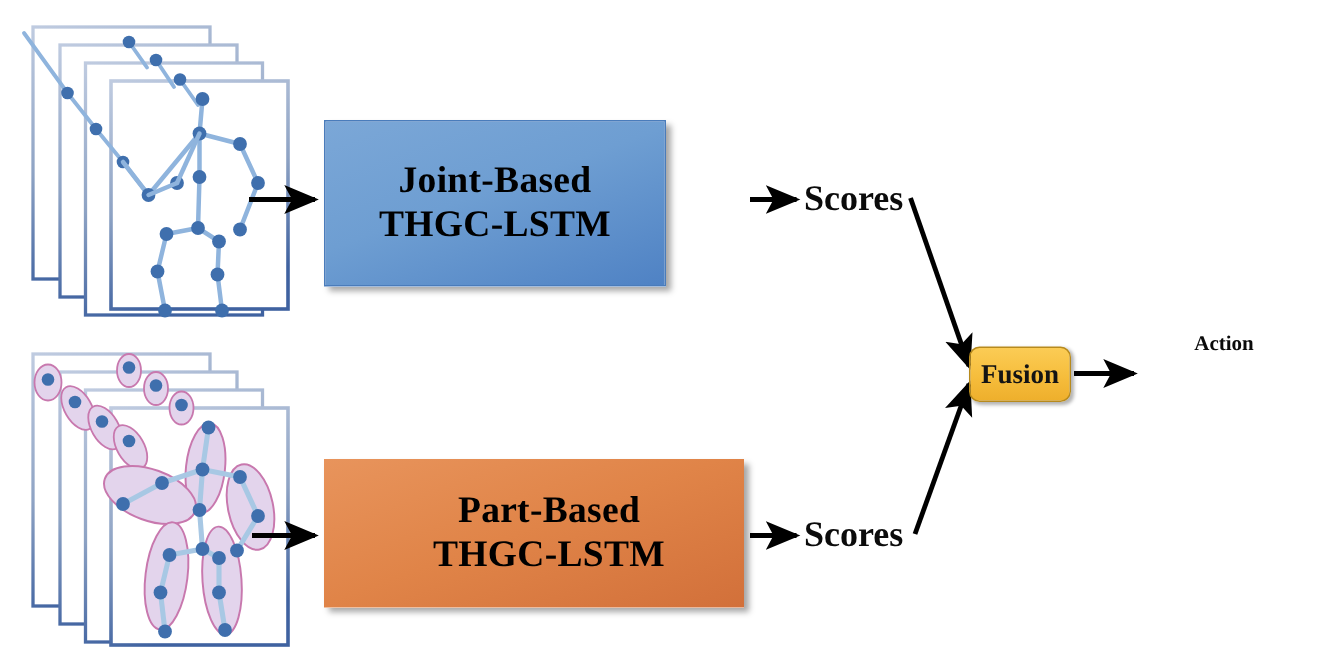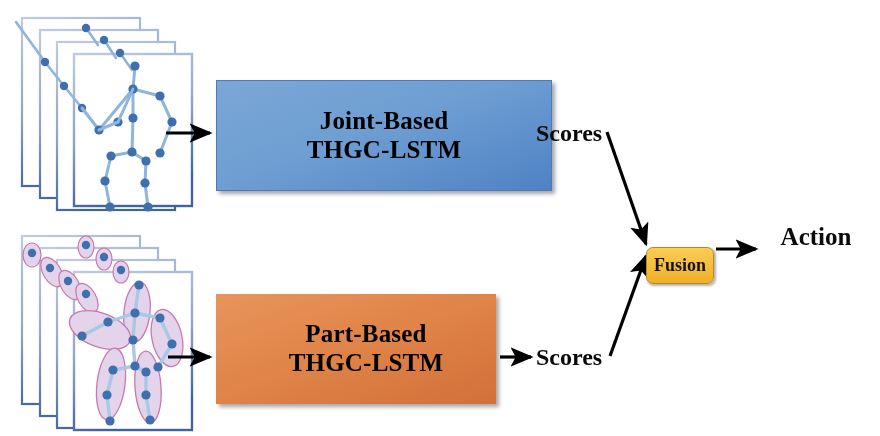--- a/index.html
+++ b/index.html
@@ -37,30 +37,30 @@
     font-weight: bold;
     font-size: 25px;
     line-height: 1.15;
     letter-spacing: 0.2px;
     box-shadow: 3px 3px 4px rgba(0,0,0,0.35);
     text-align: center;
   }
   .joint-box {
     left: 216px;
     top: 80px;
-    width: 336px;
+    width: 228px;
     height: 111px;
     background: linear-gradient(160deg, #7ba7d7 0%, #6e9ed2 45%, #4f82c4 100%);
     border: 1px solid #4a7cbb;
   }
   .part-box {
     left: 216px;
-    top: 294px;
+    top: 306px;
     width: 280px;
-    height: 110px;
+    height: 99px;
     background: linear-gradient(160deg, #e8945c 0%, #e08448 48%, #d2703a 100%);
     border: 1px solid #c9seb;
     border-color: #c96e38;
     padding-left: 20px;
   }
   .proc-line { display: block; }
 
   .label-text {
     position: absolute;
     color: #0b0b0b;
@@ -72,42 +72,41 @@
   .scores-bot { left: 536px; top: 344px; }
 
   .action-class {
     position: absolute;
     left: 768px;
     top: 221px;
     width: 96px;
     text-align: center;
     color: #0b0b0b;
     font-weight: bold;
-    font-size: 25px;
+    font-size: 14px;
     line-height: 1.25;
   }
 
   .fusion-box {
     position: absolute;
     left: 646px;
     top: 231px;
     width: 68px;
     height: 37px;
     box-sizing: border-box;
     background: linear-gradient(180deg, #fbcc55 0%, #f6bd3c 55%, #eeaf2c 100%);
     border: 1.6px solid #b78a1d;
     border-radius: 7px;
     display: flex;
     align-items: center;
     justify-content: center;
     font-weight: bold;
     font-size: 18px;
     color: #141414;
     box-shadow: 1.5px 1.5px 2.5px rgba(0,0,0,0.3);
-    margin-top: 16px;
   }
 </style>
 </head>
 <body>
 
 <div class="stage">
 
   <svg id="canvas" viewBox="0 0 880 436" xmlns="http://www.w3.org/2000/svg">
     <defs>
       <marker id="arrowhead" markerWidth="8" markerHeight="8" refX="6.4" refY="3.0" orient="auto" markerUnits="strokeWidth">

